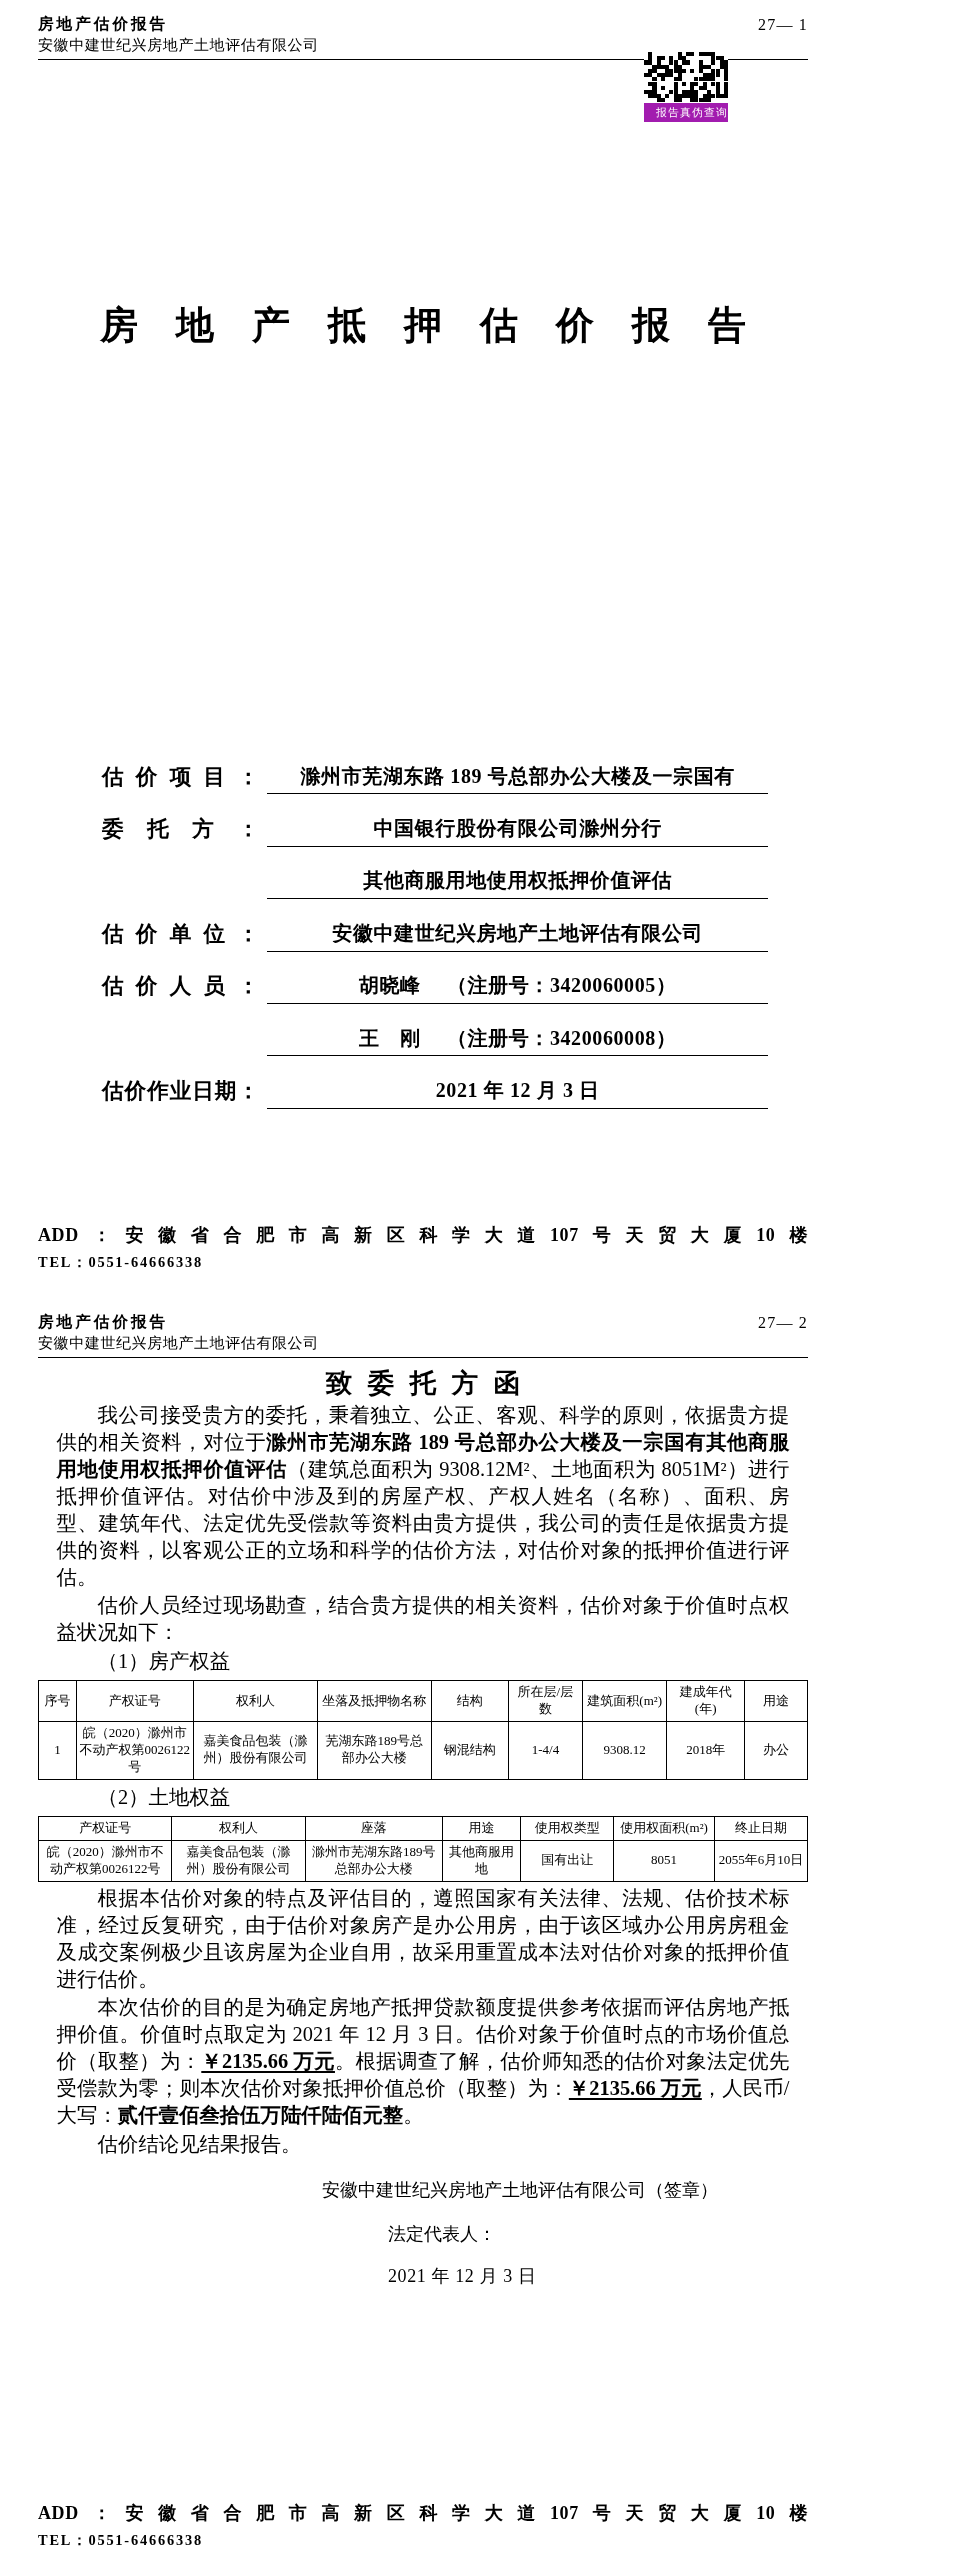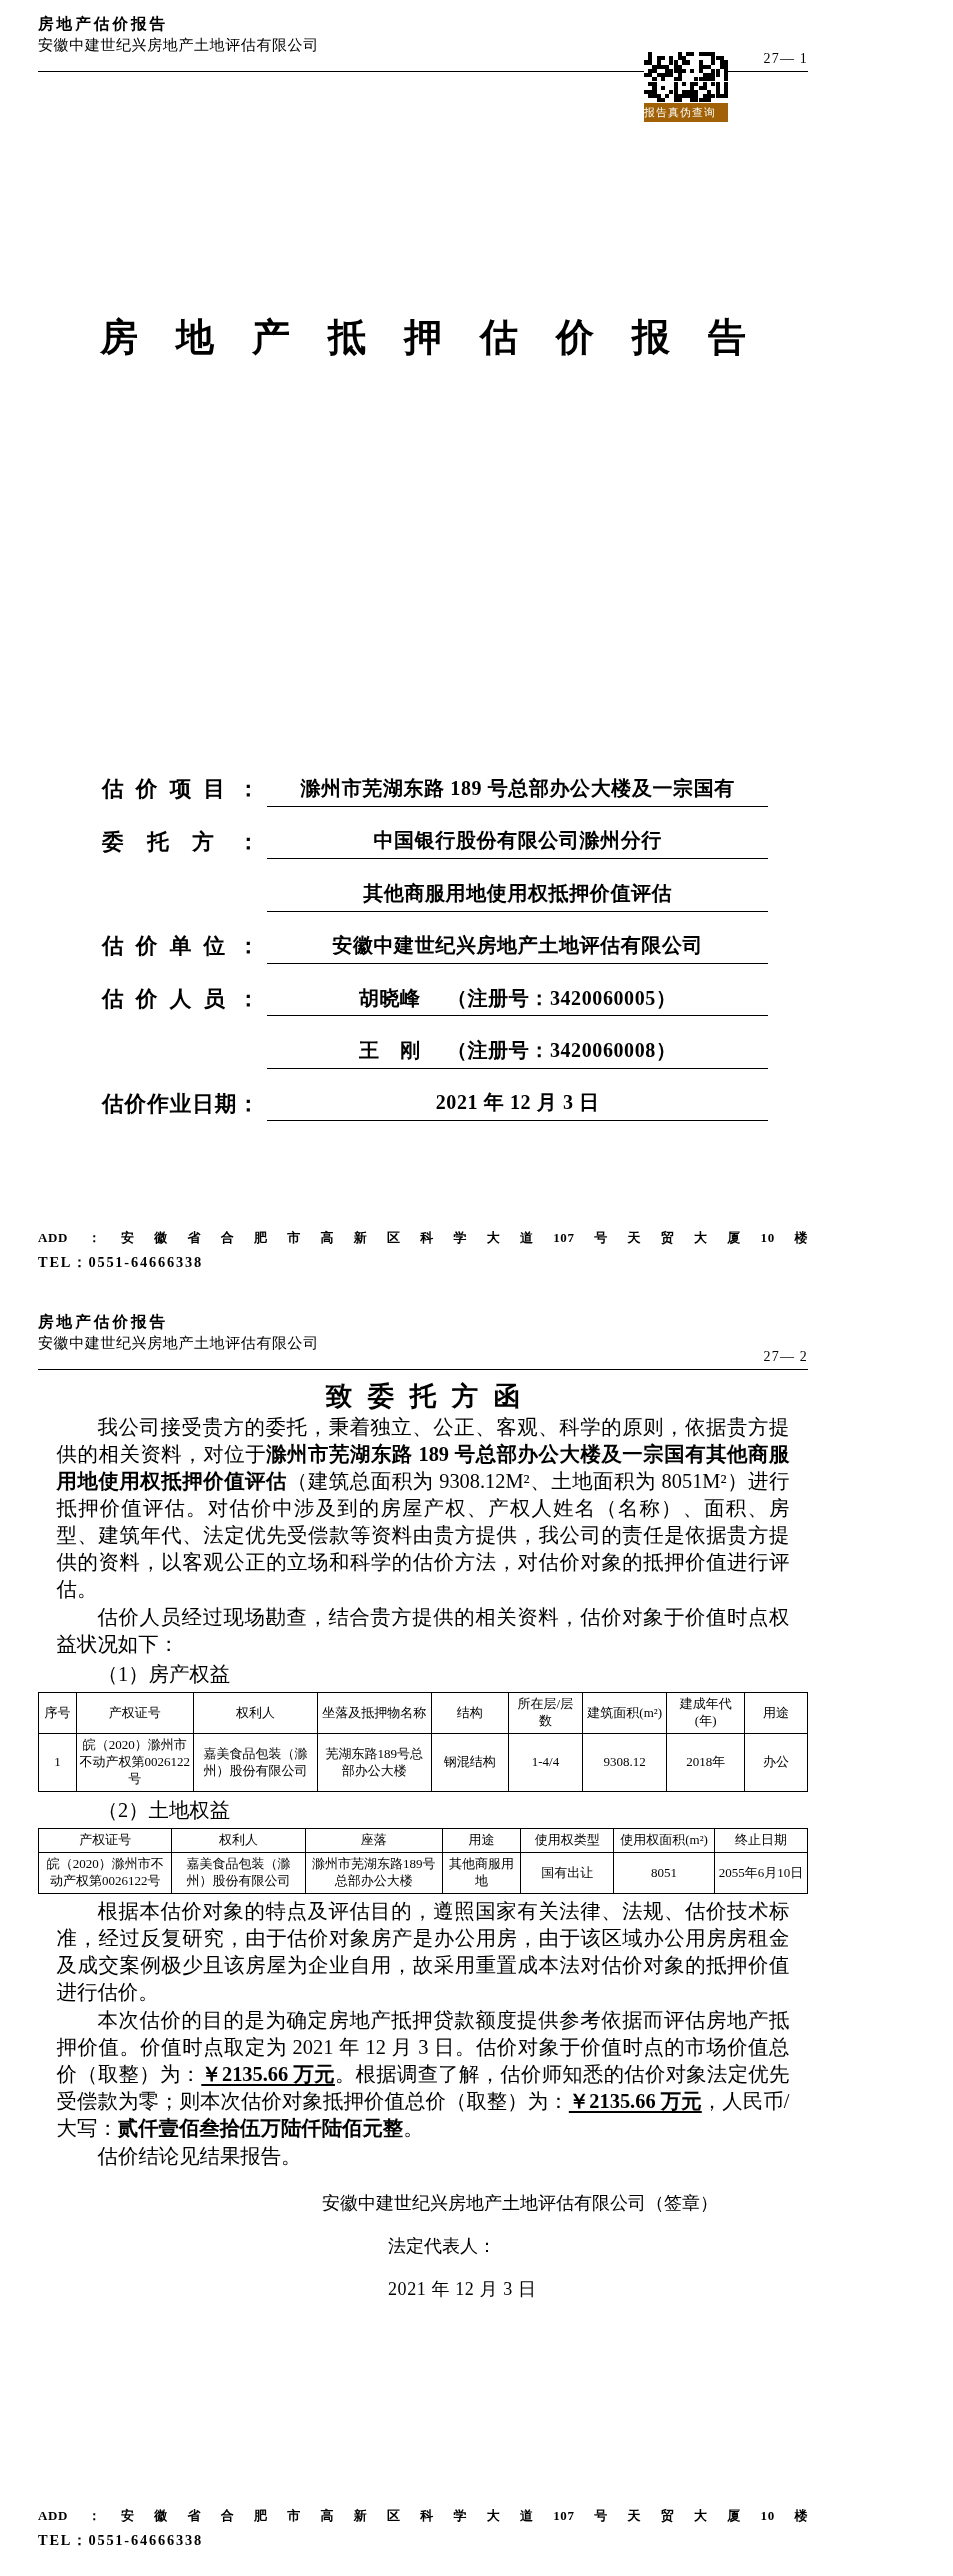--- a/index.html
+++ b/index.html
@@ -22,28 +22,28 @@
   .page-1{height:1298px;}
   .page-2{height:1278px;}
 
   
   .pg-header{
     display:flex;justify-content:space-between;align-items:flex-start;
     border-bottom:1.2px solid #000;padding-bottom:4.8px;
   }
   .ph-doc-type{font-size:15.6px;font-weight:bold;letter-spacing:3px;line-height:1.25;}
   .ph-company{font-size:15px;letter-spacing:0.6px;margin-top:2.4px;line-height:1.2;}
-  .ph-pageno{font-size:14px;padding-top:1.2px;letter-spacing:1.2px;margin-top:35px;}
+  .ph-pageno{font-size:16px;padding-top:1.2px;letter-spacing:1.2px;}
 
   
   .qr-wrap{position:absolute;top:52px;right:118px;width:84px;}
   .qr-code{position:relative;width:84px;height:50px;overflow:hidden;background:#fff;}
   .qr-code i{position:absolute;width:4.2px;height:4.2px;background:#000;}
   .qr-label{
-    margin-top:1.2px;background:#a16207;color:#fff;text-align:left;
+    margin-top:1.2px;background:#a21caf;color:#fff;text-align:right;
     font-family:"Liberation Sans","DejaVu Sans",sans-serif;
     font-size:10.8px;letter-spacing:1.2px;padding:2.4px 0;white-space:nowrap;
   }
 
   
   .main-title{
     margin:243px 0 0;text-align:center;
     font-size:38px;font-weight:bold;
     letter-spacing:38px;padding-left:38px;
     white-space:nowrap;line-height:1.2;
@@ -63,21 +63,21 @@
   .field-value{
     flex:1;border-bottom:1.8px solid #000;
     text-align:center;font-size:20px;font-weight:bold;
     padding-bottom:4.8px;letter-spacing:0.6px;line-height:1.25;
     min-height:25px;
   }
 
   
   .pg-footer{position:absolute;left:38px;right:38px;bottom:26.4px;font-weight:bold;}
   .pg-footer .addr{
-    font-size:13px;letter-spacing:0.6px;
+    font-size:18px;letter-spacing:0.6px;
     text-align:justify;text-align-last:justify;
   }
   .pg-footer .tel{font-size:14.4px;margin-top:6px;letter-spacing:1.8px;}
 
   
   .letter-title{
     margin:8.4px 0 0;text-align:center;
     font-size:26.4px;font-weight:bold;
     letter-spacing:15.6px;padding-left:15.6px;line-height:1.3;
   }

